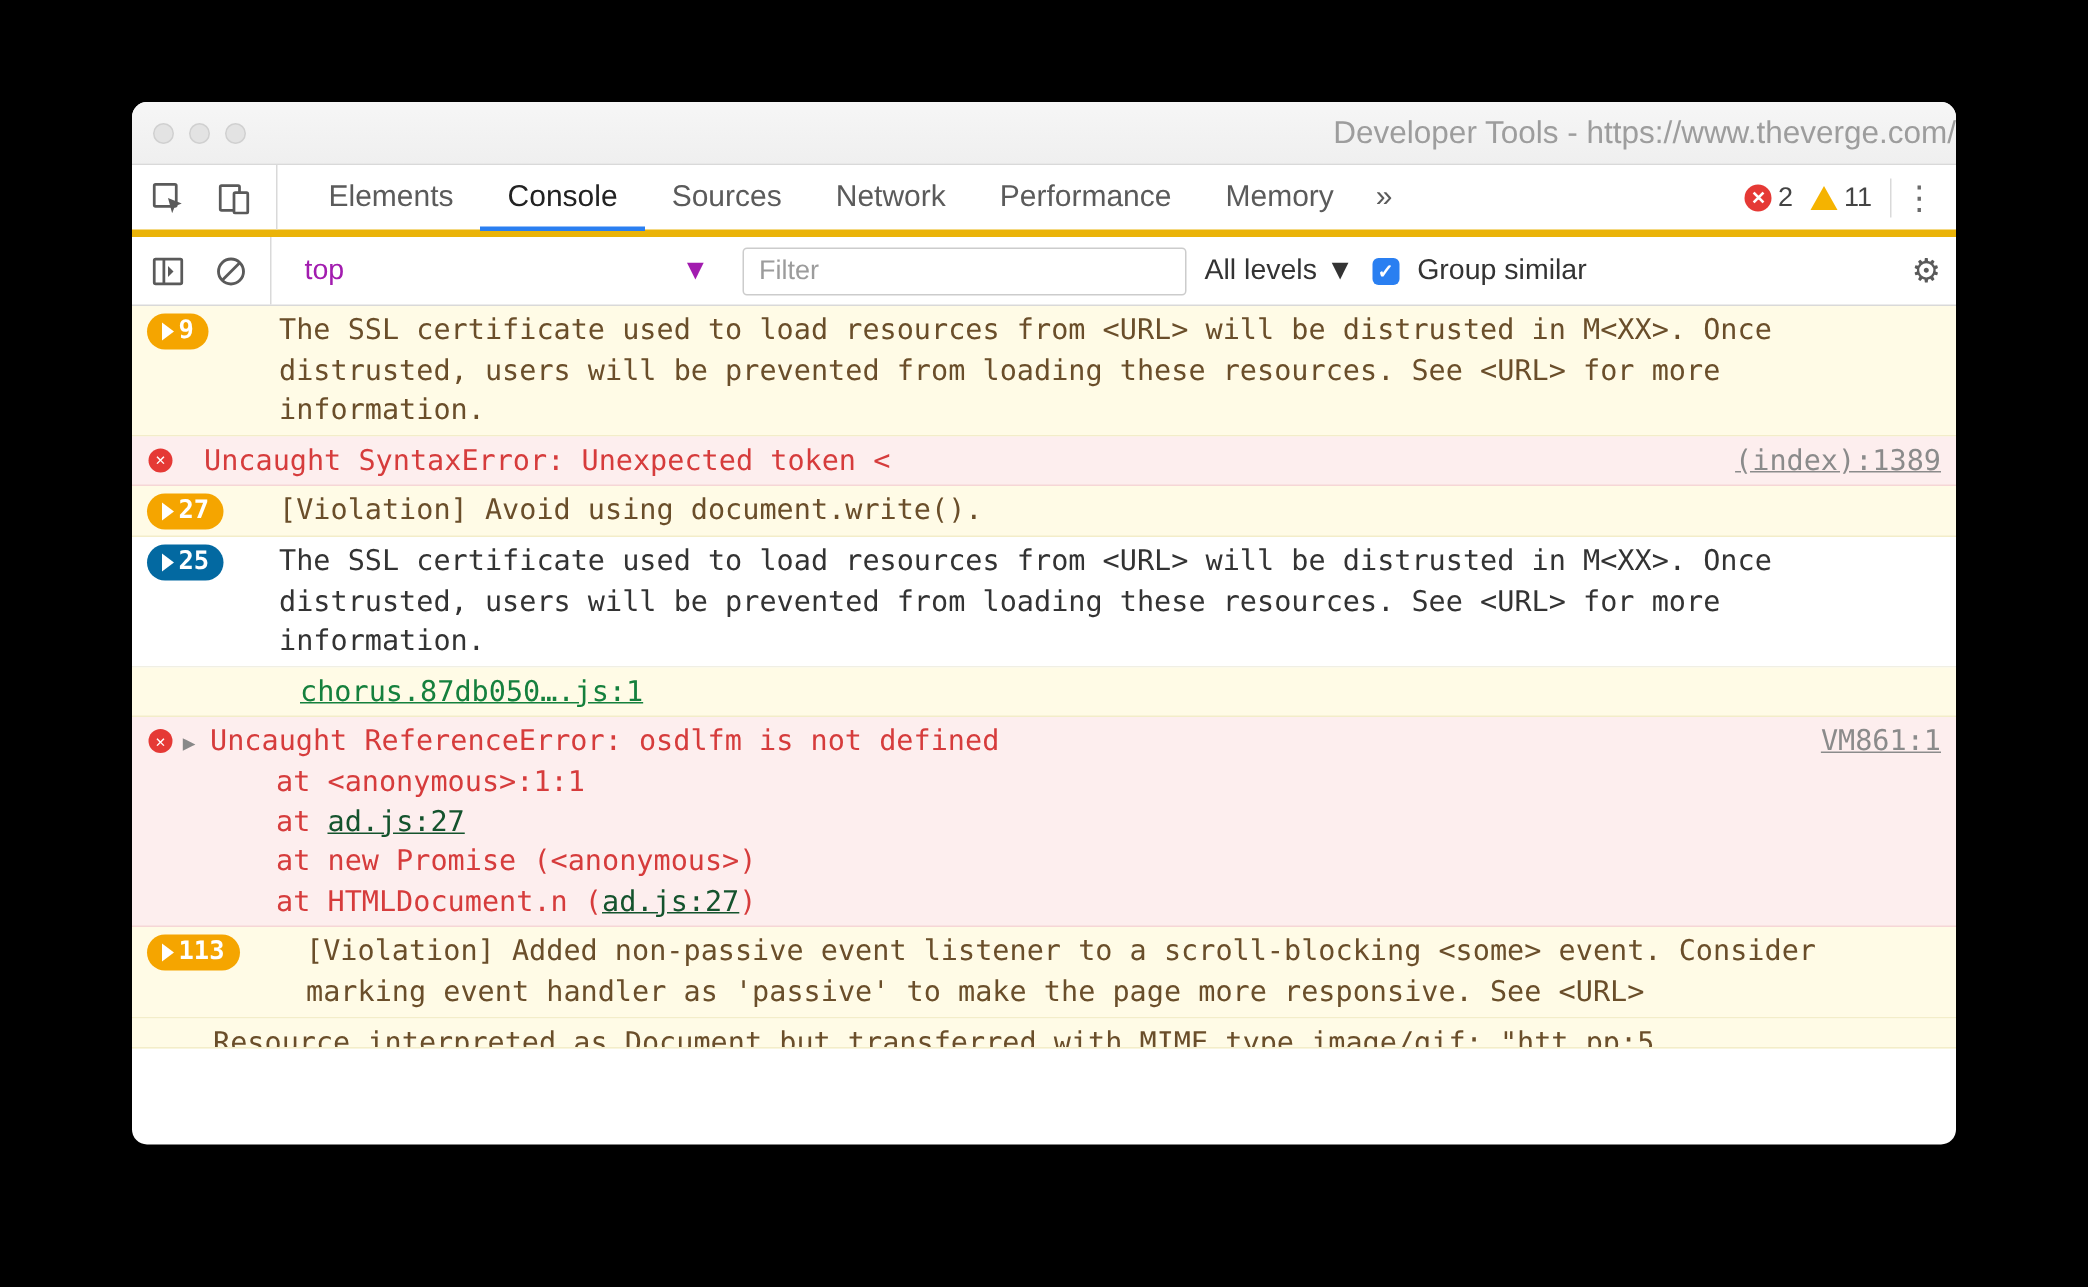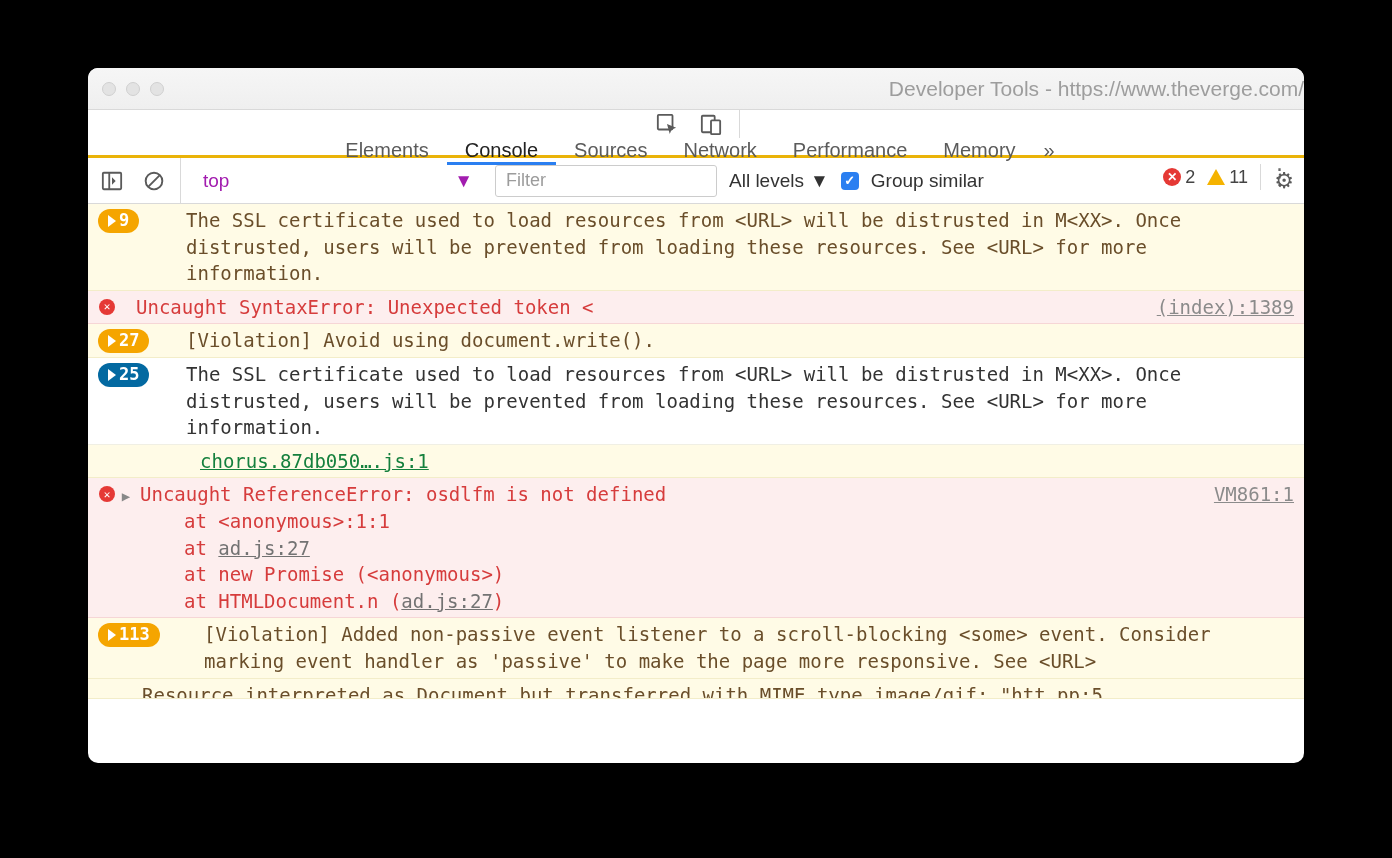--- a/index.html
+++ b/index.html
@@ -31,26 +31,25 @@
     display: flex;
     align-items: center;
     position: relative;
   }
   .traffic { position: absolute; left: 14px; top: 14px; display: flex; gap: 10px; }
   .dot { width: 14px; height: 14px; border-radius: 50%; background: #e3e3e3; border: 1px solid #d0d0d0; }
   .title-text { width: 100%; text-align: right; color: #9d9d9d; font-size: 21px; }
 
   .tabstrip {
     height: 48px;
-    border-bottom: 3px solid #eab308;
+    border-bottom: 5px solid #eab308;
     display: flex;
     align-items: center;
-    gap: 0;
+    gap: 16px;
     padding: 0 10px;
-    flex-direction: column;
   }
   .ts-left { display: flex; align-items: center; gap: 16px; padding-right: 14px; border-right: 1px solid #d9d9d9; height: 100%; }
   .ts-icon { width: 28px; height: 28px; display:flex; align-items:center; justify-content:center; color:#5a5a5a; }
   .tabs { display: flex; align-items: center; height: 100%; }
   .tab {
     height: 100%; display: flex; align-items: center;
     padding: 0 18px; font-size: 20px; color: #5b5b5b; cursor: default;
     border-bottom: 3px solid transparent; position: relative; top: 1px;
   }
   .tab.active { color: #222; border-bottom: 3px solid #2a7ff1; }
@@ -66,21 +65,21 @@
   .toolbar {
     height: 46px; border-bottom: 1px solid #d9d9d9; display: flex; align-items: center; gap: 12px;
     padding: 0 10px; font-size: 19px; color: #333;
   }
   .tb-group1 { display:flex; align-items:center; gap:14px; padding-right:12px; border-right:1px solid #d9d9d9; height:100%;}
   .ctx-select {
     display:flex; align-items:center; justify-content:space-between;
     width: 290px; height:32px; padding:0 10px; color:#a21caf; cursor:default;
   }
   .filter-input {
-    width: 222px; height: 32px; border:1px solid #ccc; border-radius:3px;
+    width: 296px; height: 32px; border:1px solid #ccc; border-radius:3px;
     padding: 0 10px; font-size: 18px; color:#333; outline:none;
   }
   .filter-input::placeholder { color:#9c9c9c; }
   .level-select { display:flex; align-items:center; gap:6px; cursor:default; }
   .chk { width:18px; height:18px; background:#2a7ff1; border-radius:4px; display:flex; align-items:center; justify-content:center; color:#fff; font-size:13px; font-weight:bold;}
   .gear { margin-left:auto; color:#5a5a5a; font-size:22px; }
 
   .console-body { flex:1; overflow:hidden; font-family: Menlo, Consolas, monospace; font-size:19px; line-height:1.4; }
   .row { display:flex; align-items:flex-start; padding:3px 10px 3px 6px; border-bottom:1px solid #f0efe4; }
   .row.warn { background:#fffbe6; color:#6a4e2a; border-bottom:1px solid #f3edc9;}
@@ -93,21 +92,21 @@
   .disclose { color:#888; font-size:14px; padding-top:4px; width:12px; text-align:center;}
   .count-pill {
     display:inline-flex; align-items:center; gap:3px;
     border-radius: 12px; padding: 0 10px; height:24px; font-weight:bold; font-size:17px; color:#fff;
   }
   .count-pill .tri { display:inline-block; width:0; height:0; border-top:6px solid transparent; border-bottom:6px solid transparent; border-left:8px solid #fff;}
   .msg { flex:1; padding-left:6px; white-space:pre-wrap; }
   .src { color:#15803d; text-decoration: underline; padding-left:20px; white-space:nowrap;}
   .row.error .src { color:#8b8b8b; }
   .stack { padding-left:40px; color:#d63c3c; }
-  .stack .u { text-decoration: underline; color:#737373;}
+  .stack .u { text-decoration: underline; color:#14532d;}
   .cutoff { overflow:hidden; height:20px; }
 </style>
 </head>
 <body>
 
 <div class="window">
 
   <div class="titlebar">
     <div class="traffic">
       <div class="dot"></div>

